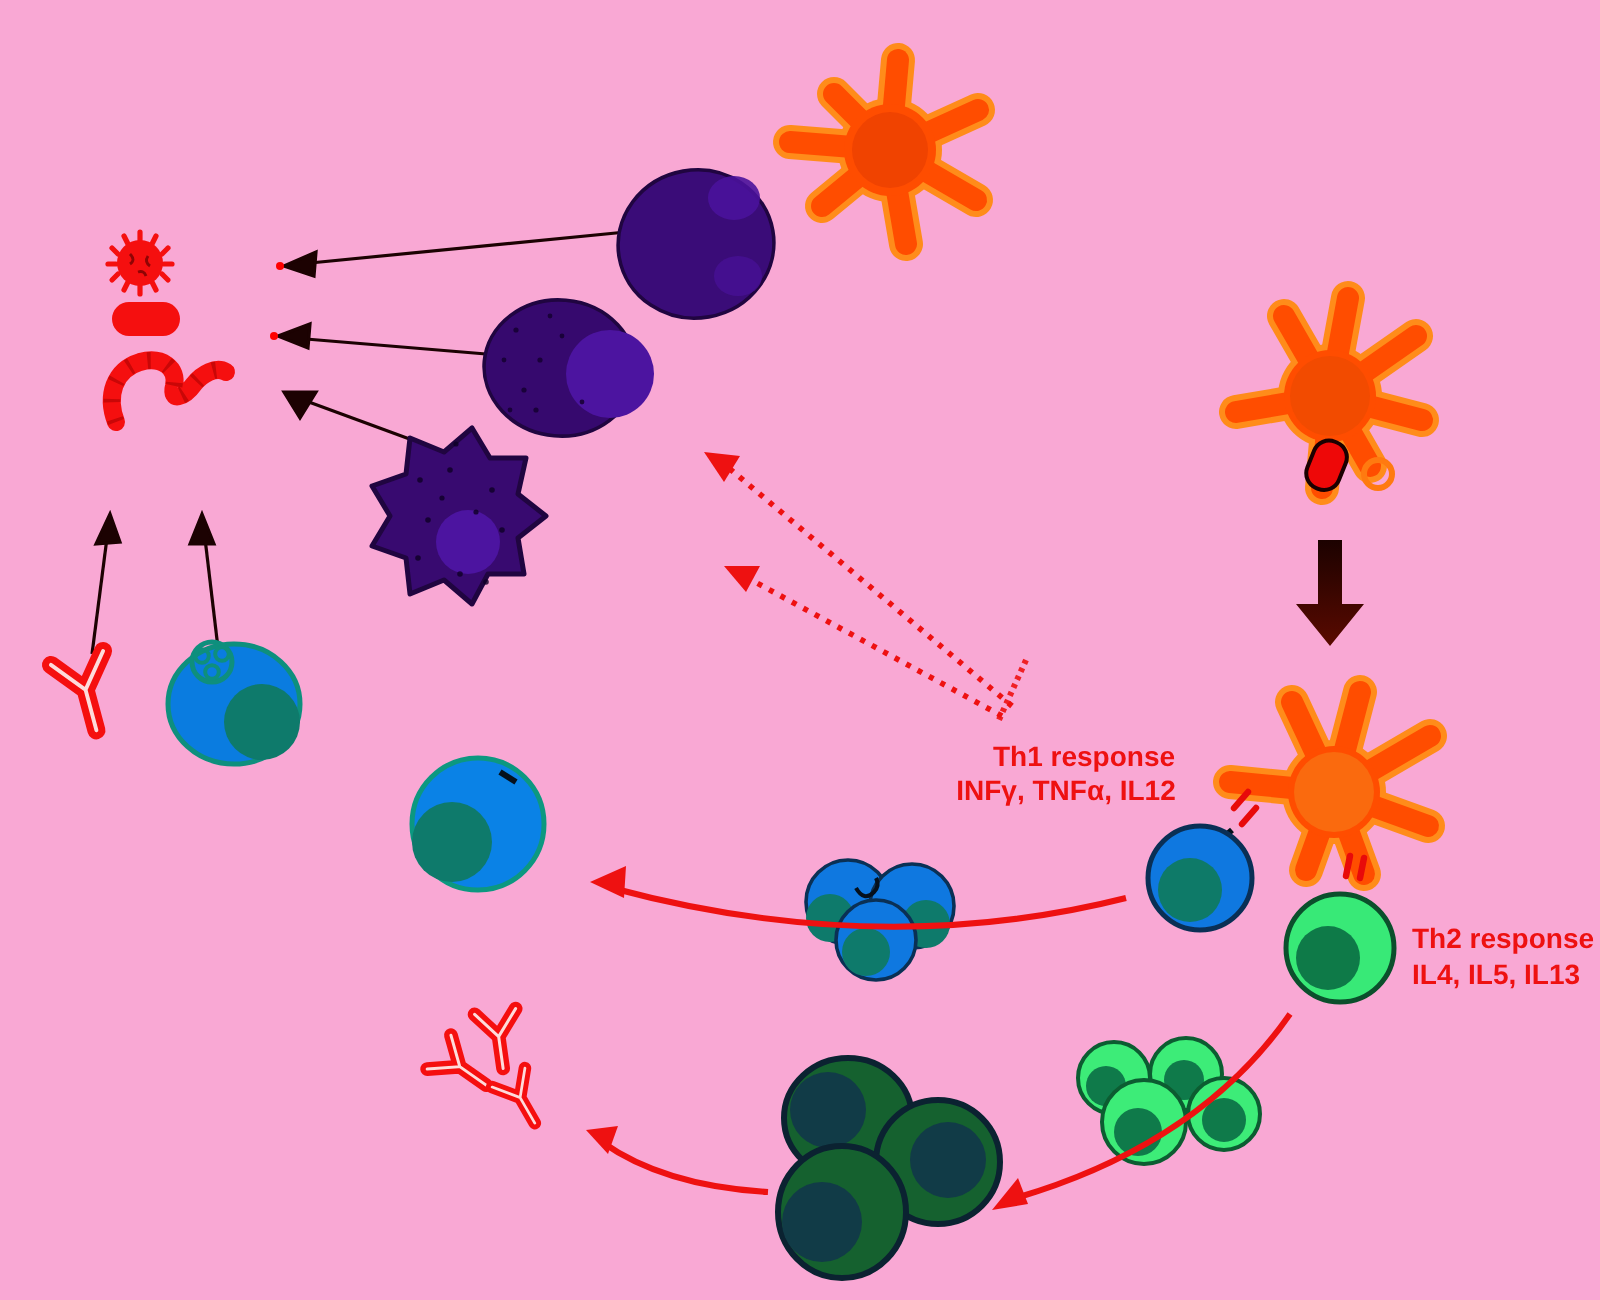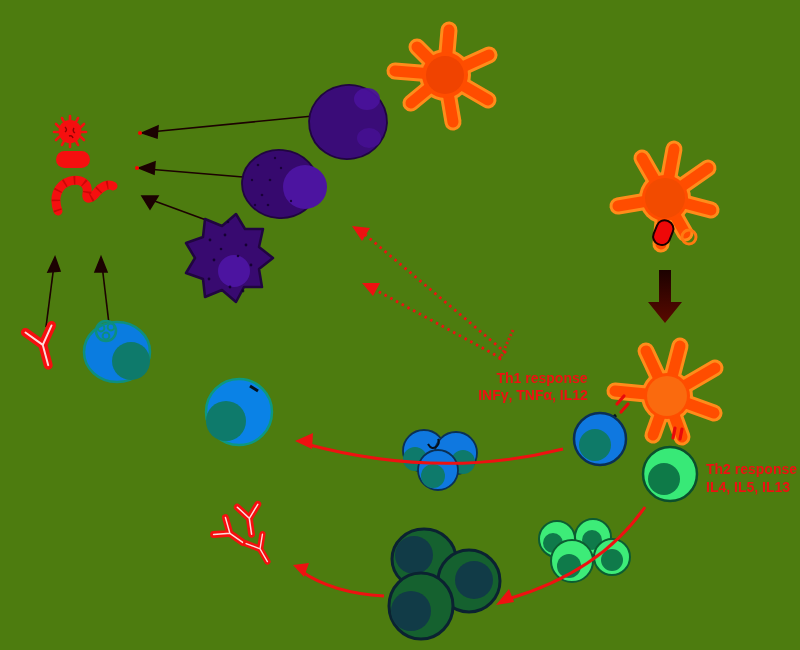--- a/index.html
+++ b/index.html
@@ -1,17 +1,17 @@
 <!DOCTYPE html>
 <html><head>
 <meta charset="utf-8">
 <title>Immune response diagram</title>
 <style>
   html,body{margin:0;padding:0;background:#ffffff;}
-  .stage{position:relative;width:800px;height:650px;background:#4d7c0f;overflow:hidden;
+  .stage{position:relative;width:800px;height:650px;background:#f9a8d4;overflow:hidden;
          font-family:"Liberation Sans",sans-serif;}
   svg{display:block}
   .lbl{font-family:"Liberation Sans",sans-serif;font-weight:700;fill:#ee1111;}
 </style>
 </head>
 <body>
 
 <div class="stage">
 <svg width="800" height="650" viewBox="0 0 800 650">
   <defs>

